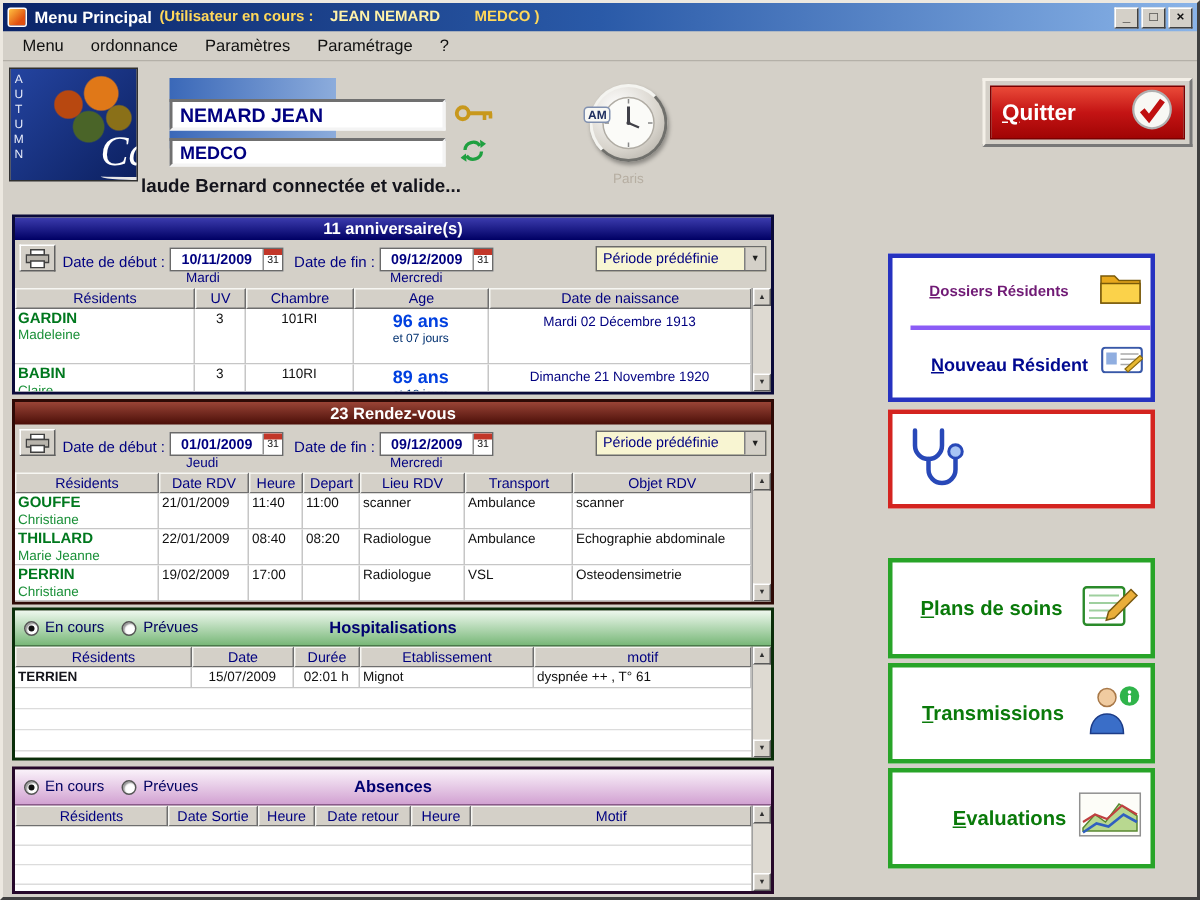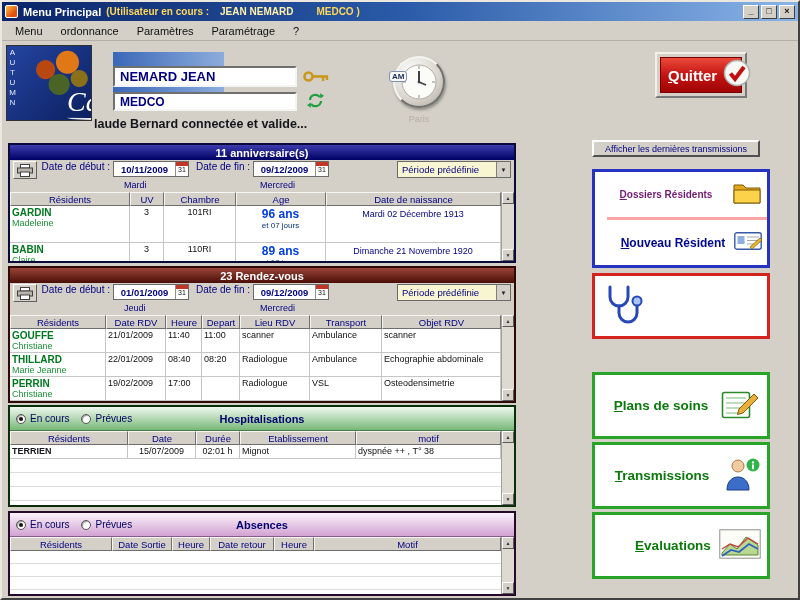--- a/index.html
+++ b/index.html
@@ -63,41 +63,41 @@
   .clock { position:absolute; left:348px; top:15px; width:56px; height:68px;margin-left:41px; }
   .clock-face { position:relative; width:52px; height:52px; border-radius:50%; margin-left:2px;
                 background:radial-gradient(circle at 35% 30%, #ffffff,#d8d4cc 60%,#a8a49c);
                 border:2px solid; border-color:#f4f4f0 #70706c #70706c #f4f4f0;
                 box-shadow:1px 2px 3px rgba(0,0,0,.35); }
   .clock-am { position:absolute; left:-6px; top:13px; background:#f8f8f4; border:1px solid #8090b0;
               border-radius:3px; font-size:8px; font-weight:bold; color:#203060; padding:0 2px; z-index:2; }
   .clock-city { position:absolute; bottom:0; width:100%; text-align:center; font-size:9px; color:#b6aea2; }
 
   
-  .quit-frame { position:absolute; left:653px; top:11px; width:92px; height:46px; padding:3px;
+  .quit-frame { position:absolute; left:653px; top:11px; width:140px; height:46px; padding:3px;
                 background:#d4d0c8; border:2px solid; border-color:#f4f0e8 #787878 #787878 #f4f0e8; }
   .quit-btn { width:100%; height:100%; border:1px solid #7a0000; display:flex; align-items:center;
               gap:6px; padding:0 7px;
               background:linear-gradient(to bottom,#ea4a38,#c41414 50%,#a00404); }
   .quit-label { flex:1; display:block; color:#ffffff; font-weight:bold; font-size:15px; }
   .accel::first-letter { text-decoration:underline; }
   .status-text { position:absolute; left:92px; top:76px; font-size:12.5px; font-weight:bold; color:#14141c; }
 
   
   .panel { position:absolute; left:6px; width:508px; background:#d4d0c8; overflow:hidden; border:2px solid #26261f; }
   .panel.anniv { top:102px; height:120px; border-color:#0a0a3a; }
   .panel.rdv   { top:225px; height:137px; border-color:#2e0a06; }
   .panel.hosp  { top:364px; height:102px; border-color:#0a2e0a; }
   .panel.abs   { top:470px; height:85px;  border-color:#26082a; }
   .panel-header { height:15px; display:flex; align-items:center; justify-content:center;
                   color:#ffffff; font-weight:bold; font-size:11px; }
   .anniv .panel-header { background:linear-gradient(to bottom,#3c3cae,#000064); }
   .rdv .panel-header   { background:linear-gradient(to bottom,#9a4436,#4a0e08); }
 
-  .controls { height:22px; display:flex; align-items:flex-start; gap:3px; padding:1px 3px; }
+  .controls { height:22px; display:flex; align-items:flex-end; gap:3px; padding:1px 3px; }
   .print-btn { width:24px; height:18px; background:#d4d0c8; border:1px solid;
                border-color:#ffffff #606060 #606060 #ffffff; display:flex; align-items:center; justify-content:center; }
   .ctl-label { font-size:10px; color:#000080; white-space:nowrap; width:70px; text-align:right; }
   .ctl-label.fin { width:58px; }
   .datebox { width:76px; height:16px; background:#ffffff; border:1px solid #6a6a6a; display:flex; align-items:center; }
   .dateval { flex:1; font-size:9.5px; font-weight:bold; color:#000080; text-align:center; white-space:nowrap; }
   .calbtn { width:13px; height:14px; background:#fff; border-left:1px solid #909090; display:flex; flex-direction:column; }
   .calbar { height:4px; background:#c23628; }
   .calnum { flex:1; font-size:7px; line-height:8px; text-align:center; color:#101010; }
   .combo { margin-left:auto; width:114px; height:17px; background:#f8f5d2; border:1px solid #6a6a6a; display:flex; align-items:center; }
@@ -153,21 +153,21 @@
   .ho1{width:118px}.ho2{width:68px}.ho3{width:44px}.ho4{width:116px}.ho5{width:145px}
   .ab1{width:102px}.ab2{width:60px}.ab3{width:38px}.ab4{width:64px}.ab5{width:40px}.ab6{width:187px}
 
   
   .aff-btn { position:absolute; left:590px; top:99px; width:168px; height:17px;
              background:#d4d0c8; border:2px solid; border-color:#ffffff #505050 #505050 #ffffff;
              font-size:9px; color:#000080; display:flex; align-items:center; justify-content:center; white-space:nowrap; }
   .bigbox { position:absolute; left:590px; width:178px; background:#ffffff; }
   .bigbox.dossiers { top:128px; height:99px; border:3px solid #2632c0; display:flex; flex-direction:column; }
   .dos-row { flex:1; display:flex; align-items:center; padding:0 5px; }
-  .dos-row.bottom { border-top:3px solid #fca5a5;margin-left:12px; }
+  .dos-row.bottom { border-top:3px solid #8b5cf6;margin-left:12px; }
   .lbl-dossiers { flex:1; display:block; text-align:center; font-weight:bold; font-size:10px;
                   color:#701a75; line-height:15px; padding:0 4px; }
   .lbl-nouveau { flex:1; display:block; text-align:center; font-weight:bold; font-size:12px; color:#000890; }
   .bigbox.medical { top:232px; height:66px; border:3px solid #d42420; display:flex; align-items:center; padding:0 7px; }
   .lbl-medical { flex:1; display:block; text-align:center; font-weight:bold; font-size:15px; color:#8a0a0a; }
   .greenbox { position:absolute; left:590px; width:178px; height:67px; border:3px solid #28a428;
               background:#ffffff; display:flex; align-items:center; padding:0 6px; }
   .greenbox.plans { top:331px; } .greenbox.trans { top:401px; } .greenbox.evals { top:471px;padding-left:32px; }
   .lbl-green { flex:1; display:block; text-align:center; font-weight:bold; font-size:13.5px; color:#0a7a0a; }
 </style>
@@ -448,21 +448,21 @@
             <span class="th ho3">Durée</span>
             <span class="th ho4">Etablissement</span>
             <span class="th ho5">motif</span>
           </div>
           <div class="tbody">
             <div class="trow">
               <div class="td ho1 bold-black">TERRIEN</div>
               <div class="td ho2 tc-center">15/07/2009</div>
               <div class="td ho3 tc-center">02:01 h</div>
               <div class="td ho4">Mignot</div>
-              <div class="td ho5">dyspnée ++ , T° 38</div>
+              <div class="td ho5">dyspnée ++ , T° 61</div>
             </div>
             <div class="erow"></div>
             <div class="erow"></div>
             <div class="erow"></div>
           </div>
         </div>
         <div class="vscroll">
           <div class="sbtn">▲</div>
           <div class="strack"></div>
           <div class="sbtn">▼</div>
@@ -497,21 +497,20 @@
           </div>
         </div>
         <div class="vscroll">
           <div class="sbtn">▲</div>
           <div class="strack"></div>
           <div class="sbtn">▼</div>
         </div>
       </div>
     </div>
 
-    <div class="aff-btn">Afficher les dernières transmissions</div>
 
     <div class="bigbox dossiers">
       <div class="dos-row">
         <span class="lbl-dossiers accel">Dossiers Résidents</span>
         <span>
           <svg width="30" height="24" viewBox="0 0 30 24">
             <path d="M2 4h9l3 3h14v15H2z" fill="#e8a81c" stroke="#7a5a08"></path>
             <path d="M2 9h26v13H2z" fill="#fbd24a" stroke="#7a5a08"></path>
           </svg>
         </span>

